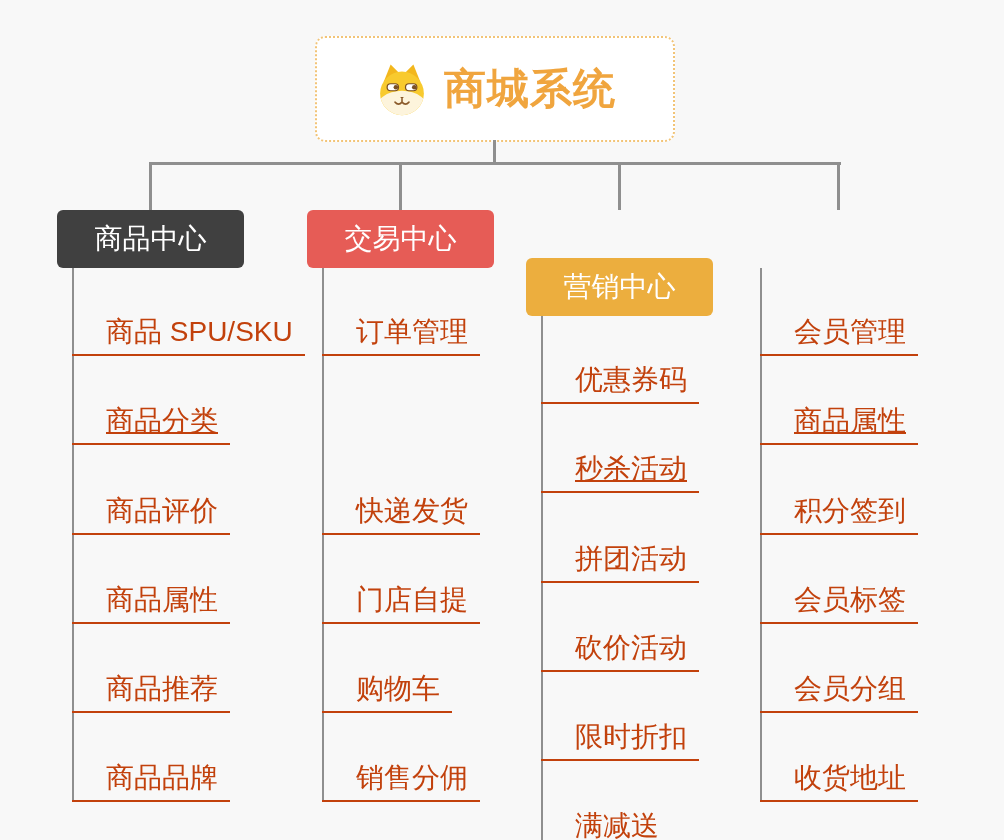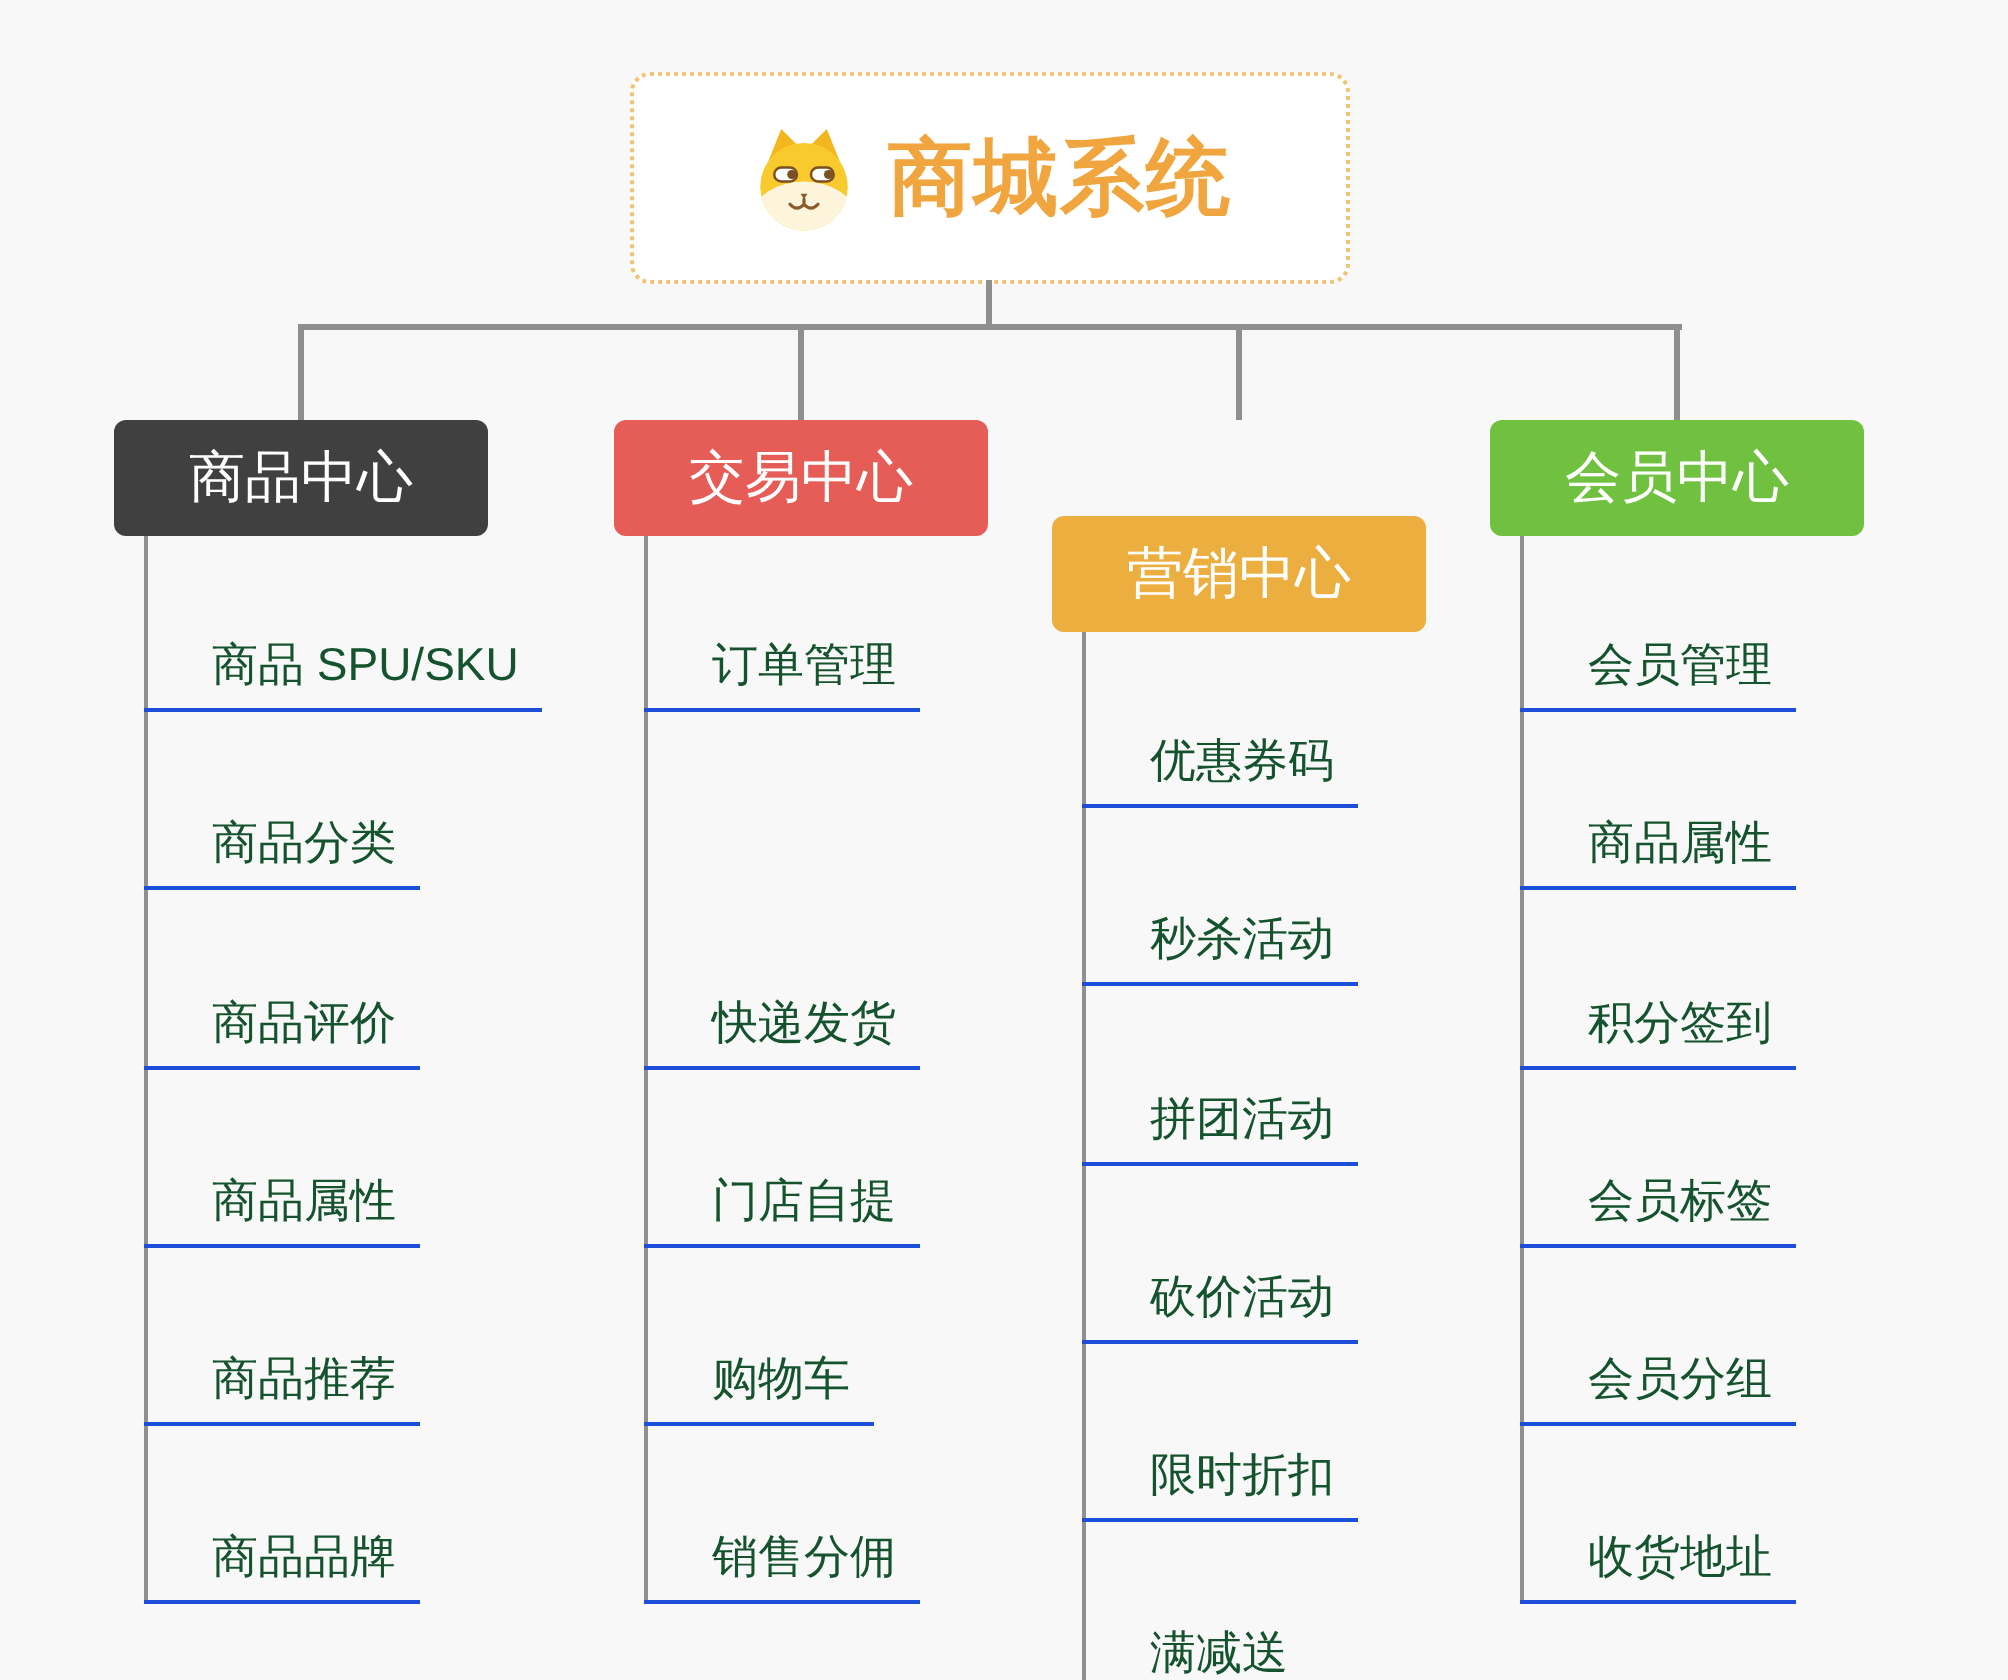--- a/index.html
+++ b/index.html
@@ -72,27 +72,27 @@
     left:15px; top:58px;
     width:2px; height:534px;
     background:#8f8f8f;
   }
   .item{
     position:absolute;
     left:15px;
     height:46px;
     line-height:48px;
     padding:0 12px 0 34px;
-    border-bottom:2px solid #1d4ed8;
-    font-size:23px;
-    color:#14532d;
+    border-bottom:2px solid #c2410c;
+    font-size:28px;
+    color:#c2410c;
     white-space:nowrap;
     display:inline-block;
   }
-  .i1{top:98px;} .i2{top:187px;} .i3{top:277px;}
+  .i1{top:98px;} .i2{top:187px;text-decoration:underline;} .i3{top:277px;}
   .i4{top:366px;} .i5{top:455px;} .i6{top:544px;}
 </style>
 </head>
 <body>
 
 <div class="canvas">
 
   <div class="root-node">
     <svg class="dog-icon" viewBox="0 0 64 64" width="56" height="56" aria-hidden="true">
       <polygon points="11,24 19,4 31,16" fill="#f3b71d"></polygon>
@@ -147,21 +147,20 @@
     <div class="spine"></div>
     <div class="item i1">优惠券码</div>
     <div class="item i2">秒杀活动</div>
     <div class="item i3">拼团活动</div>
     <div class="item i4">砍价活动</div>
     <div class="item i5">限时折扣</div>
     <div class="item i6">满减送</div>
   </div>
 
   <div class="branch b4">
-    <div class="branch-header" style="background-color: rgb(111, 193, 63);">会员中心</div>
     <div class="spine"></div>
     <div class="item i1">会员管理</div>
     <div class="item i2">商品属性</div>
     <div class="item i3">积分签到</div>
     <div class="item i5">会员分组</div>
     <div class="item i4">会员标签</div>
     <div class="item i6">收货地址</div>
   </div>
 
 </div>

